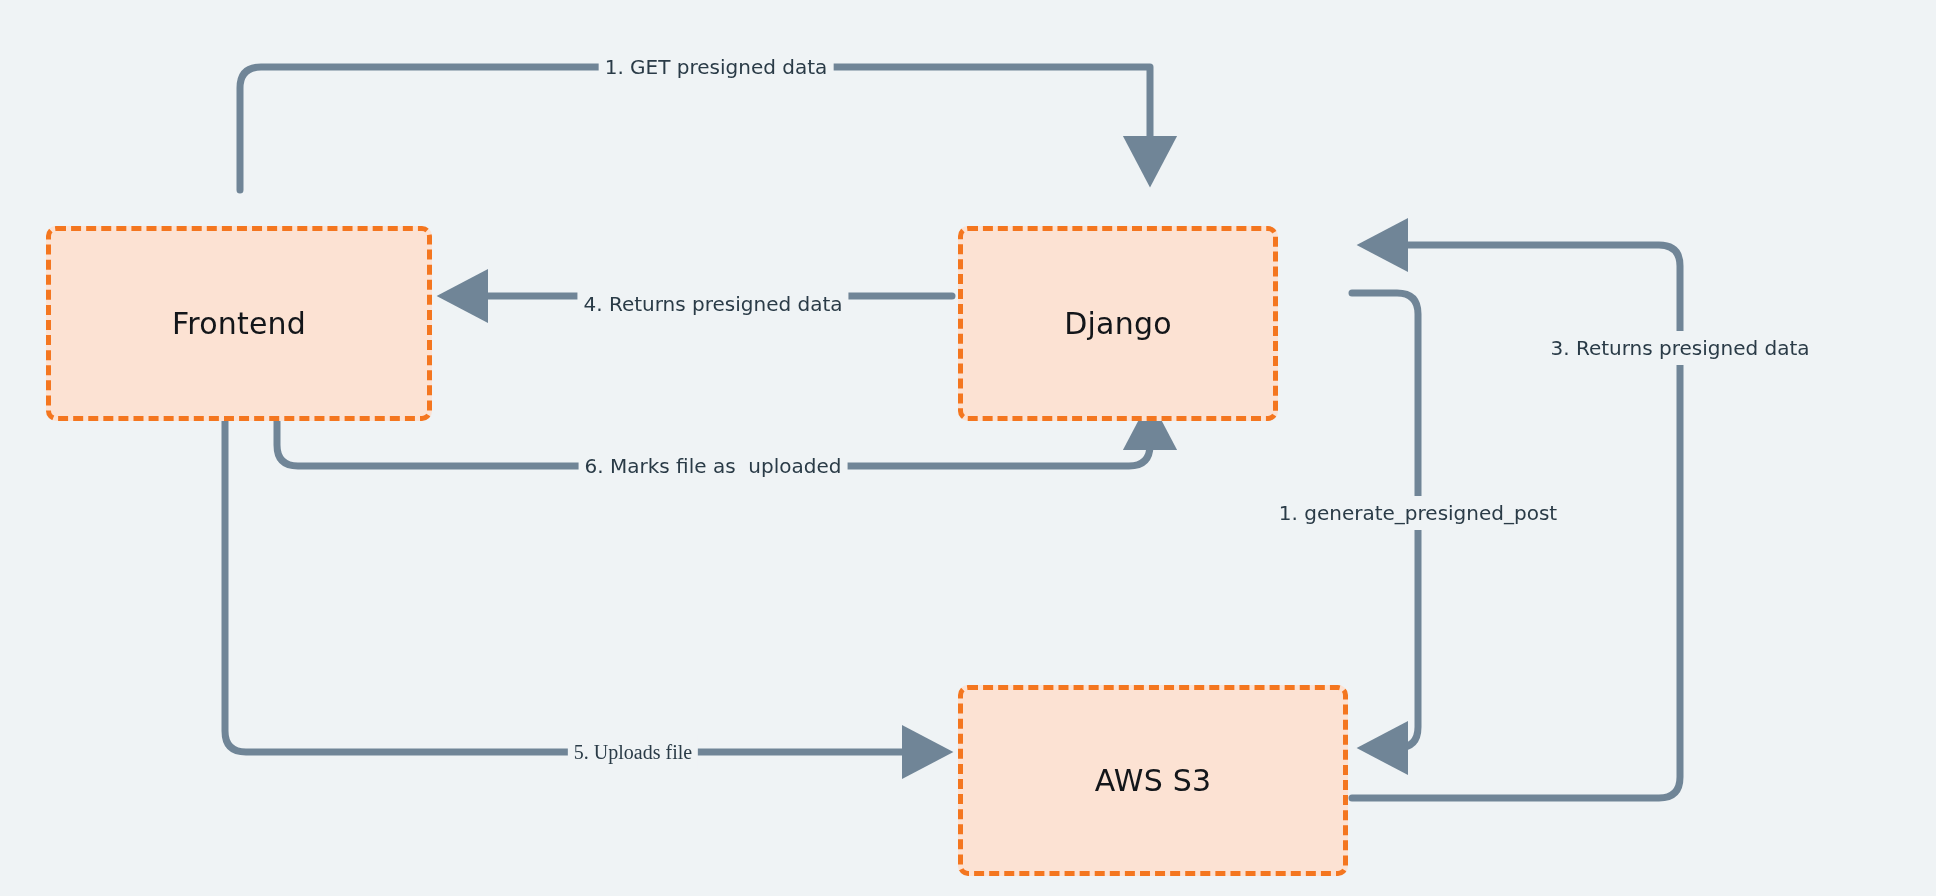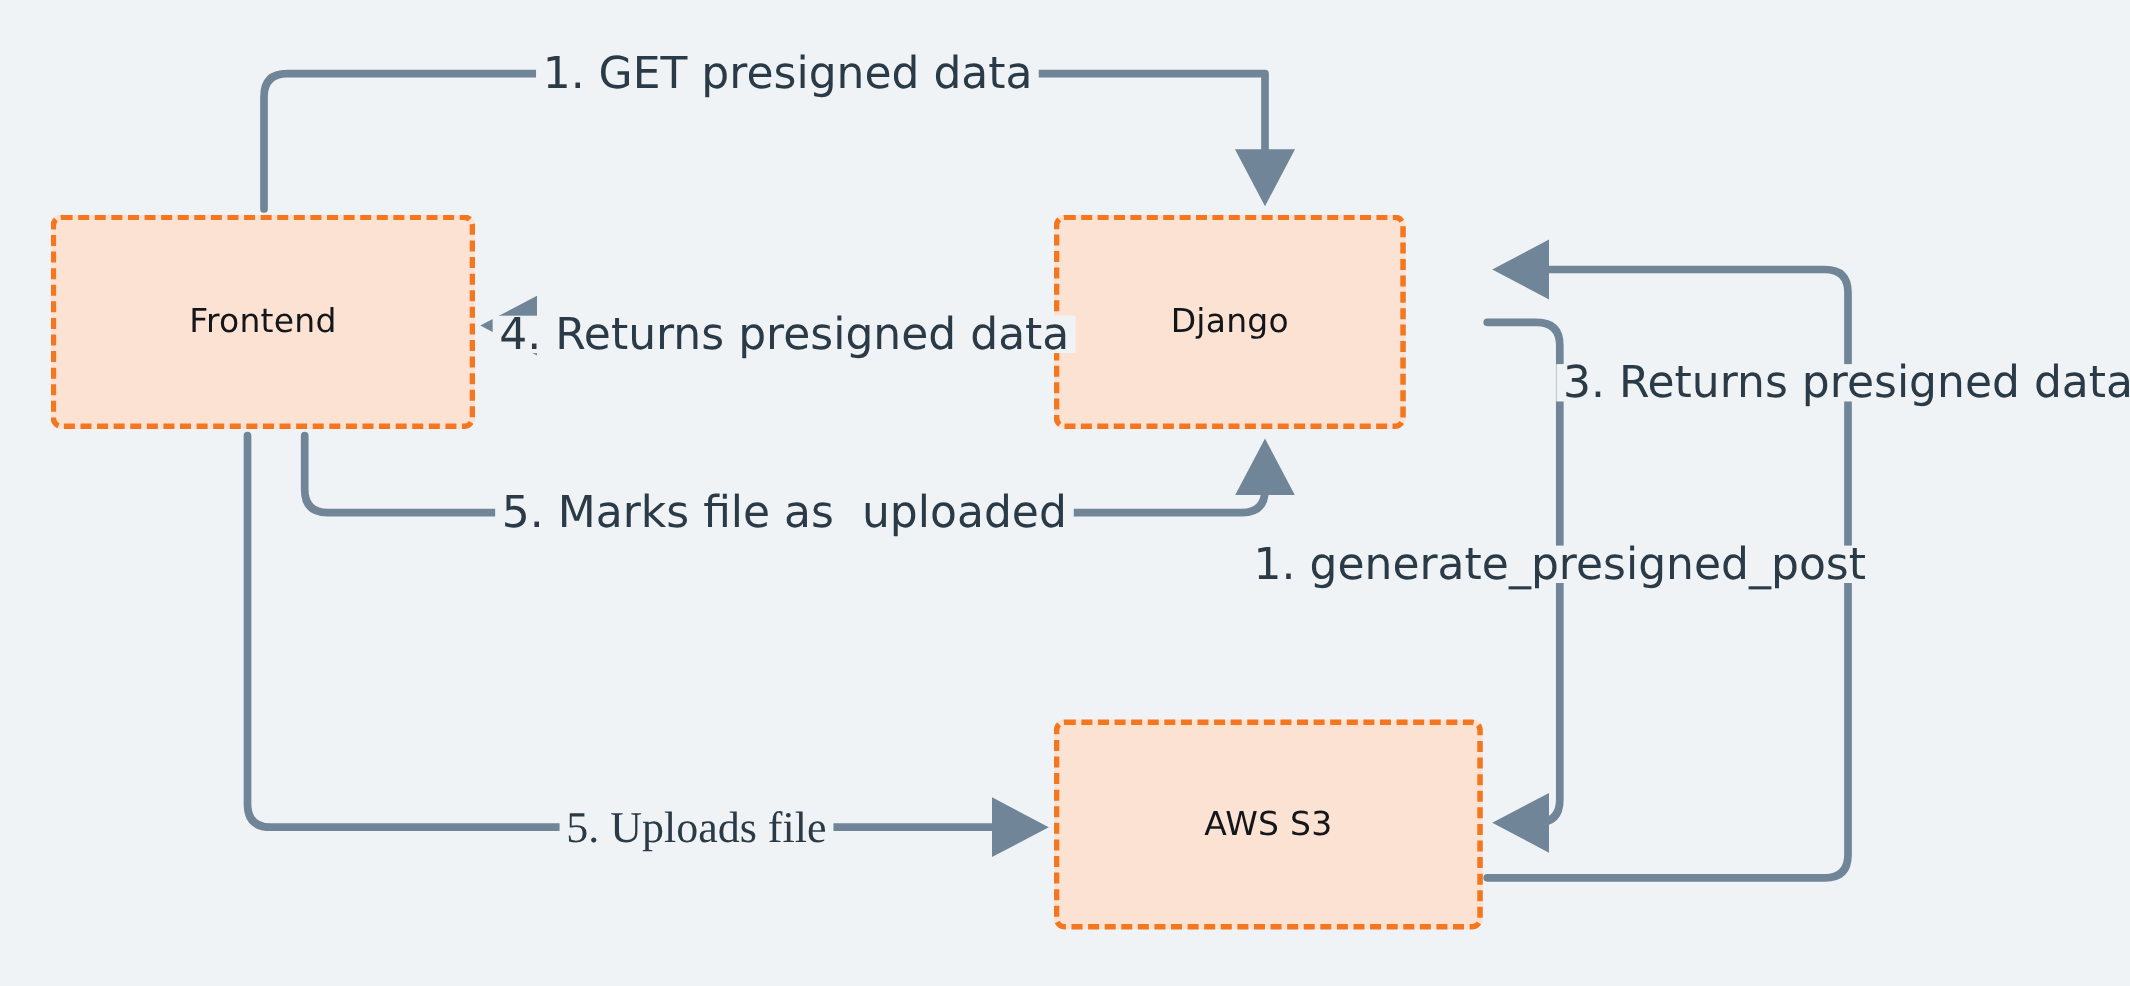--- a/index.html
+++ b/index.html
@@ -27,32 +27,33 @@
   }
   .node {
     position: absolute;
     box-sizing: border-box;
     background: #fce2d3;
     border: 5px dashed #f4761f;
     border-radius: 10px;
     display: flex;
     align-items: center;
     justify-content: center;
+    margin-top: 31px;
   }
   .node-label {
     font-family: "DejaVu Sans", sans-serif;
     font-size: 30px;
     color: #13161a;
     letter-spacing: 0.2px;
     white-space: pre;
   }
   .edge-label {
     position: absolute;
     font-family: "DejaVu Sans", sans-serif;
-    font-size: 40px;
+    font-size: 20px;
     color: #2a3b47;
     background: #eff3f5;
     white-space: pre;
     line-height: 34px;
     padding: 0 6px;
     transform: translate(-50%, -50%);
     text-align: center;
   }
 </style>
 </head>
@@ -98,15 +99,15 @@
   <div class="edge-label" style="left:716px; top:67px;">1. GET presigned data</div>
 
   <div class="edge-label" style="left:1418px; top:513px;">1. generate_presigned_post</div>
 
   <div class="edge-label" style="left:1680px; top:348px;">3. Returns presigned data</div>
 
   <div class="edge-label" style="left:713px; top:304px;">4. Returns presigned data</div>
 
   <div class="edge-label" style="left:633px; top:752px;font-family:Liberation Serif, serif;">5. Uploads file</div>
 
-  <div class="edge-label" style="left:713px; top:466px;">5. Marks file as  uploaded</div>
+  <div class="edge-label" style="left:713px; top:466px;">6. Marks file as  uploaded</div>
 
 </div>
 
 </body></html>

